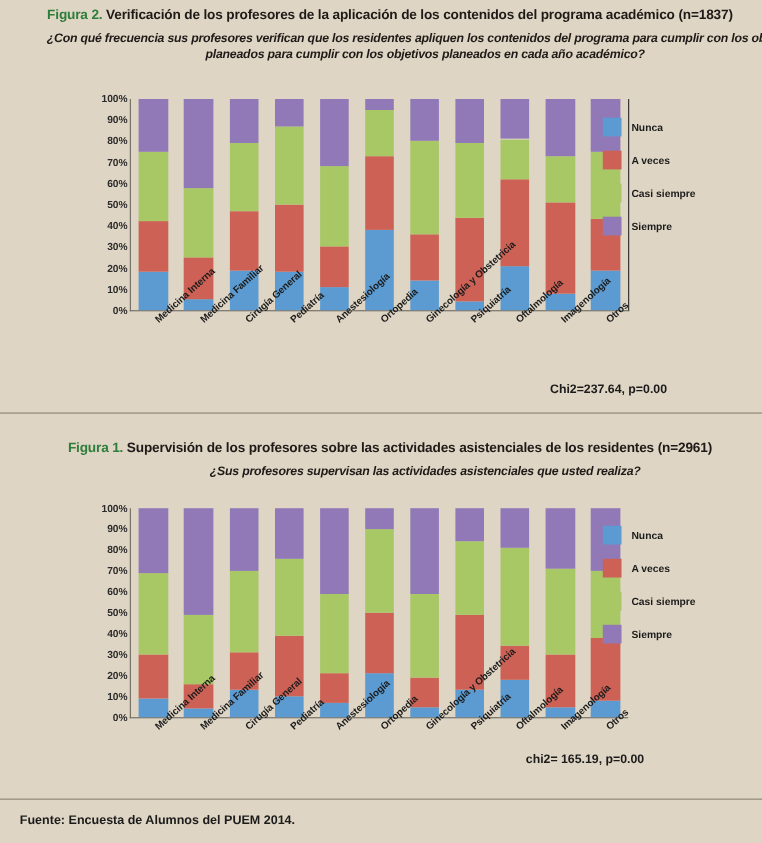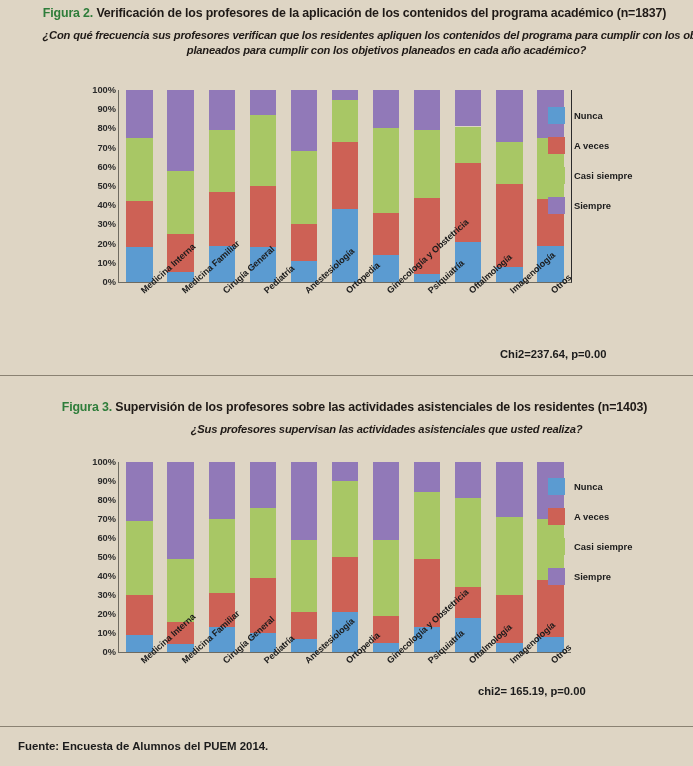--- a/index.html
+++ b/index.html
@@ -271,21 +271,21 @@
     </div>
 
   <div class="stat" style="left:500px;top:348px;">Chi2=237.64, p=0.00</div>
 </div>
 
 <div class="divider"></div>
 
 <div class="panel panel-2">
 
   <div class="fig-title" style="position:absolute;left:0;top:24px;width:693px;">
-    <span class="fig-num">Figura 3.</span><span class="fig-rest"> Supervisión de los profesores sobre las actividades asistenciales de los residentes (n=1403)</span>
+    <span class="fig-num">Figura 1.</span><span class="fig-rest"> Supervisión de los profesores sobre las actividades asistenciales de los residentes (n=2961)</span>
   </div>
 
   <div class="fig-sub" style="position:absolute;left:0;top:43px;width:693px;">¿Sus profesores supervisan las actividades asistenciales que usted realiza?</div>
 
   <div class="chart-wrap" id="chart2" style="left:82px;top:82px;width:560px;height:200px;">
     <div class="ylabels">
         <div class="ylabel" style="top: 194px;">0%</div>
         <div class="ylabel" style="top: 175px;">10%</div>
         <div class="ylabel" style="top: 156px;">20%</div>
         <div class="ylabel" style="top: 137px;">30%</div>

